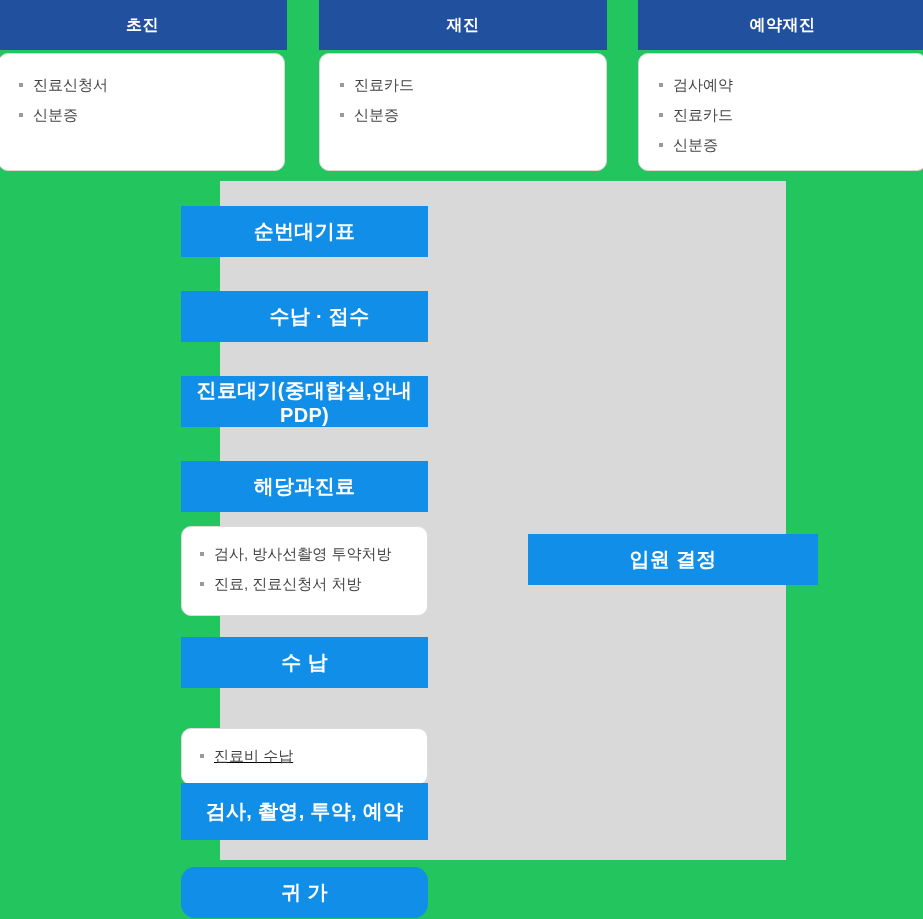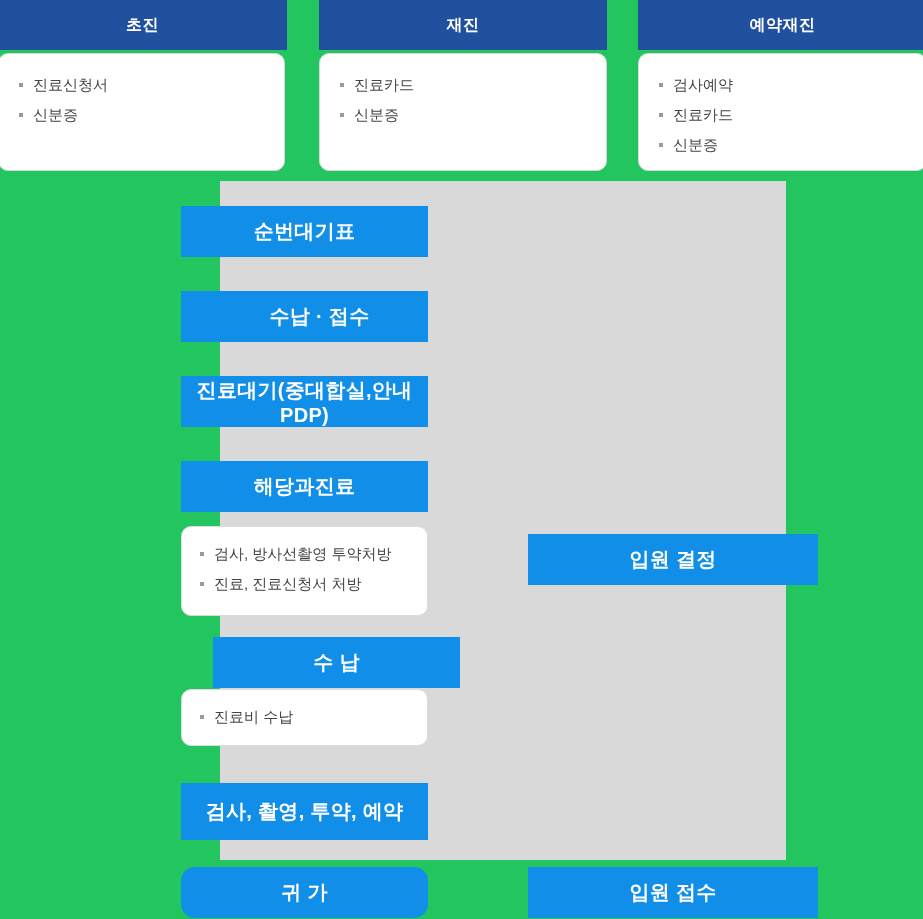--- a/index.html
+++ b/index.html
@@ -207,30 +207,29 @@
     <div class="note-item">
       <span class="bullet"></span>
       <span>검사, 방사선촬영 투약처방</span>
     </div>
     <div class="note-item">
       <span class="bullet"></span>
       <span>진료, 진료신청서 처방</span>
     </div>
   </div>
 
-  <div class="proc-box col-left" style="top:637px; height:51px;margin-left:32px;">수  납</div>
-
-  <div class="note-box col-left" style="top:689px; height:57px;">
+  <div class="proc-box col-left" style="top:637px; height:51px;">수  납</div>
+
+  <div class="note-box col-left" style="top:728px; height:57px;text-decoration:underline;">
     <div class="note-item">
       <span class="bullet"></span>
       <span>진료비 수납</span>
     </div>
   </div>
 
   <div class="proc-box col-left" style="top:783px; height:57px;">검사, 촬영, 투약, 예약</div>
 
   <div class="proc-box col-left" style="top:867px; height:51px;border-radius:14px;">귀  가</div>
 
   <div class="proc-box col-right" style="top:534px; height:51px;">입원 결정</div>
 
-  <div class="proc-box col-right" style="top:867px; height:51px;">입원 접수</div>
 
 </div>
 
 </body></html>

